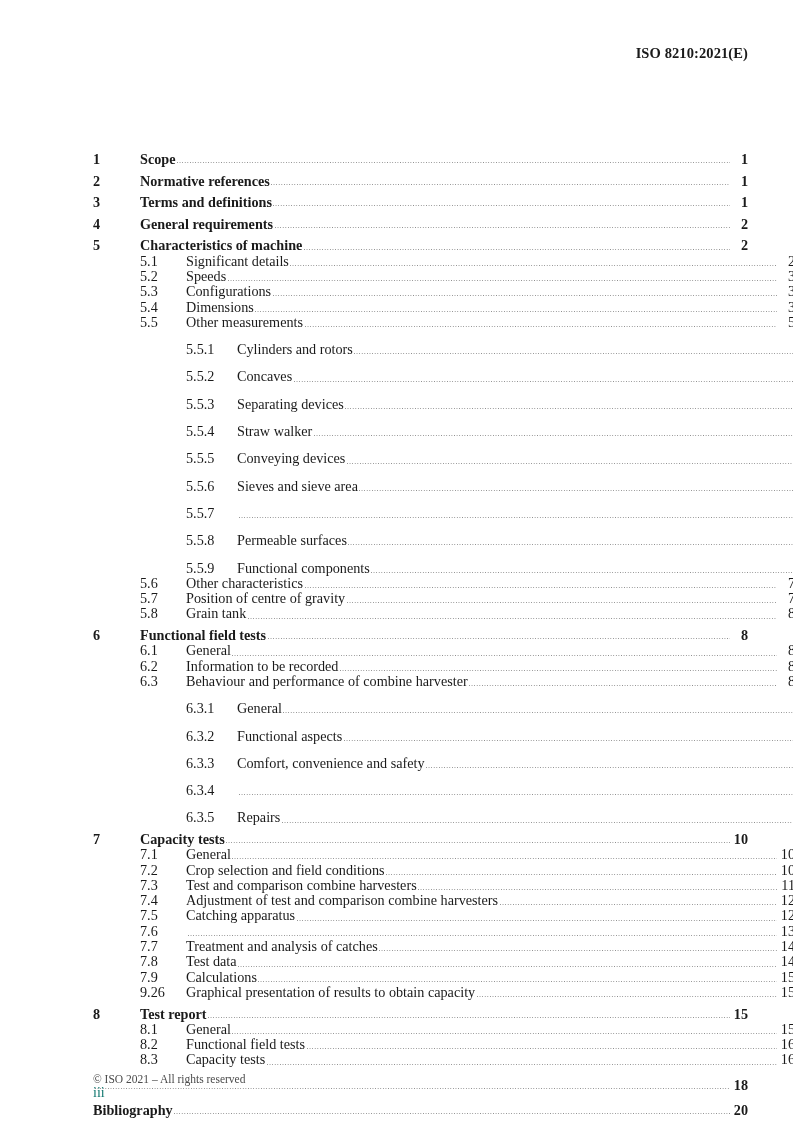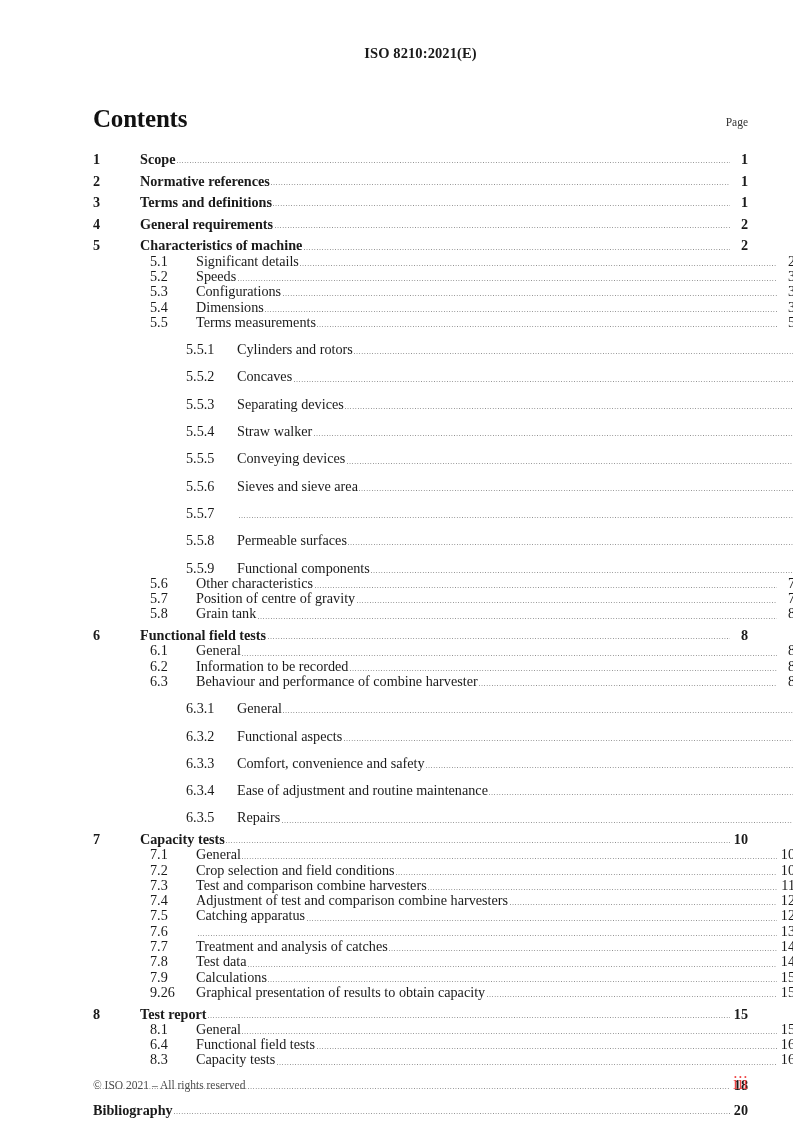--- a/index.html
+++ b/index.html
@@ -22,21 +22,21 @@
     width: 793px;
     height: 1122px;
   }
 
   
   .doc-header {
     position: absolute;
     top: 45px;
     left: 93px;
     width: 655px;
-    text-align: center;
+    text-align: right;
     font-weight: bold;
     font-size: 14.5px;
     letter-spacing: 0.1px;
     color: #1a1a1a;
   }
 
   
   .contents-head {
     position: absolute;
     top: 106px;
@@ -123,21 +123,21 @@
   .flat .num { width: 0; }
 
   
   .lvl2 {
     font-size: 14.2px;
     font-weight: normal;
     margin-top: 1.1px;
     line-height: 1.0;
     padding-left: 47px;
   }
-  .lvl2 .num { width: 46px; margin-left: 10px; }
+  .lvl2 .num { width: 46px; }
   .lvl2 .pg  { min-width: 16px; }
 
   
   .lvl3 {
     font-size: 14.2px;
     font-weight: normal;
     margin-top: 1.1px;
     line-height: 1.0;
     padding-left: 93px;
   }
@@ -163,37 +163,34 @@
   .doc-footer {
     position: absolute;
     top: 1073px;
     left: 93px;
     width: 655px;
     display: flex;
     justify-content: space-between;
     align-items: baseline;
     font-size: 11.5px;
     color: #4a4a4a;
+    flex-direction: column;
   }
   .footer-folio {
-    font-size: 18px;
-    color: #ef4444;
+    font-size: 14px;
+    color: #0f766e;
   }
 </style>
 </head>
 <body>
 
 <div class="page">
 
   <div class="doc-header">ISO 8210:2021(E)</div>
 
-  <div class="contents-head">
-    <div class="contents-title">Contents</div>
-    <div class="page-label">Page</div>
-  </div>
 
   <div class="toc" id="toc-list">
       <div class="toc-row lvl1">
         <span class="num">1</span>
         <span class="label">Scope</span>
         <span class="leader"></span>
         <span class="pg">1</span>
       </div>
       <div class="toc-row lvl1">
         <span class="num">2</span>
@@ -238,21 +235,21 @@
         <span class="pg">3</span>
       </div>
       <div class="toc-row lvl2">
         <span class="num">5.4</span>
         <span class="label">Dimensions</span>
         <span class="leader"></span>
         <span class="pg">3</span>
       </div>
       <div class="toc-row lvl2">
         <span class="num">5.5</span>
-        <span class="label">Terms measurements</span>
+        <span class="label">Other measurements</span>
         <span class="leader"></span>
         <span class="pg">5</span>
       </div>
       <div class="toc-row lvl3">
         <span class="num">5.5.1</span>
         <span class="label">Cylinders and rotors</span>
         <span class="leader"></span>
       </div>
       <div class="toc-row lvl3">
         <span class="num">5.5.2</span>
@@ -345,21 +342,20 @@
         <span class="label">Functional aspects</span>
         <span class="leader"></span>
       </div>
       <div class="toc-row lvl3">
         <span class="num">6.3.3</span>
         <span class="label">Comfort, convenience and safety</span>
         <span class="leader"></span>
       </div>
       <div class="toc-row lvl3">
         <span class="num">6.3.4</span>
-        <span class="label">Ease of adjustment and routine maintenance</span>
         <span class="leader"></span>
       </div>
       <div class="toc-row lvl3">
         <span class="num">6.3.5</span>
         <span class="label">Repairs</span>
         <span class="leader"></span>
       </div>
       <div class="toc-row lvl1">
         <span class="num">7</span>
         <span class="label">Capacity tests</span>
@@ -431,21 +427,21 @@
         <span class="leader"></span>
         <span class="pg">15</span>
       </div>
       <div class="toc-row lvl2">
         <span class="num">8.1</span>
         <span class="label">General</span>
         <span class="leader"></span>
         <span class="pg">15</span>
       </div>
       <div class="toc-row lvl2">
-        <span class="num">6.4</span>
+        <span class="num">8.2</span>
         <span class="label">Functional field tests</span>
         <span class="leader"></span>
         <span class="pg">16</span>
       </div>
       <div class="toc-row lvl2">
         <span class="num">8.3</span>
         <span class="label">Capacity tests</span>
         <span class="leader"></span>
         <span class="pg">16</span>
       </div>

